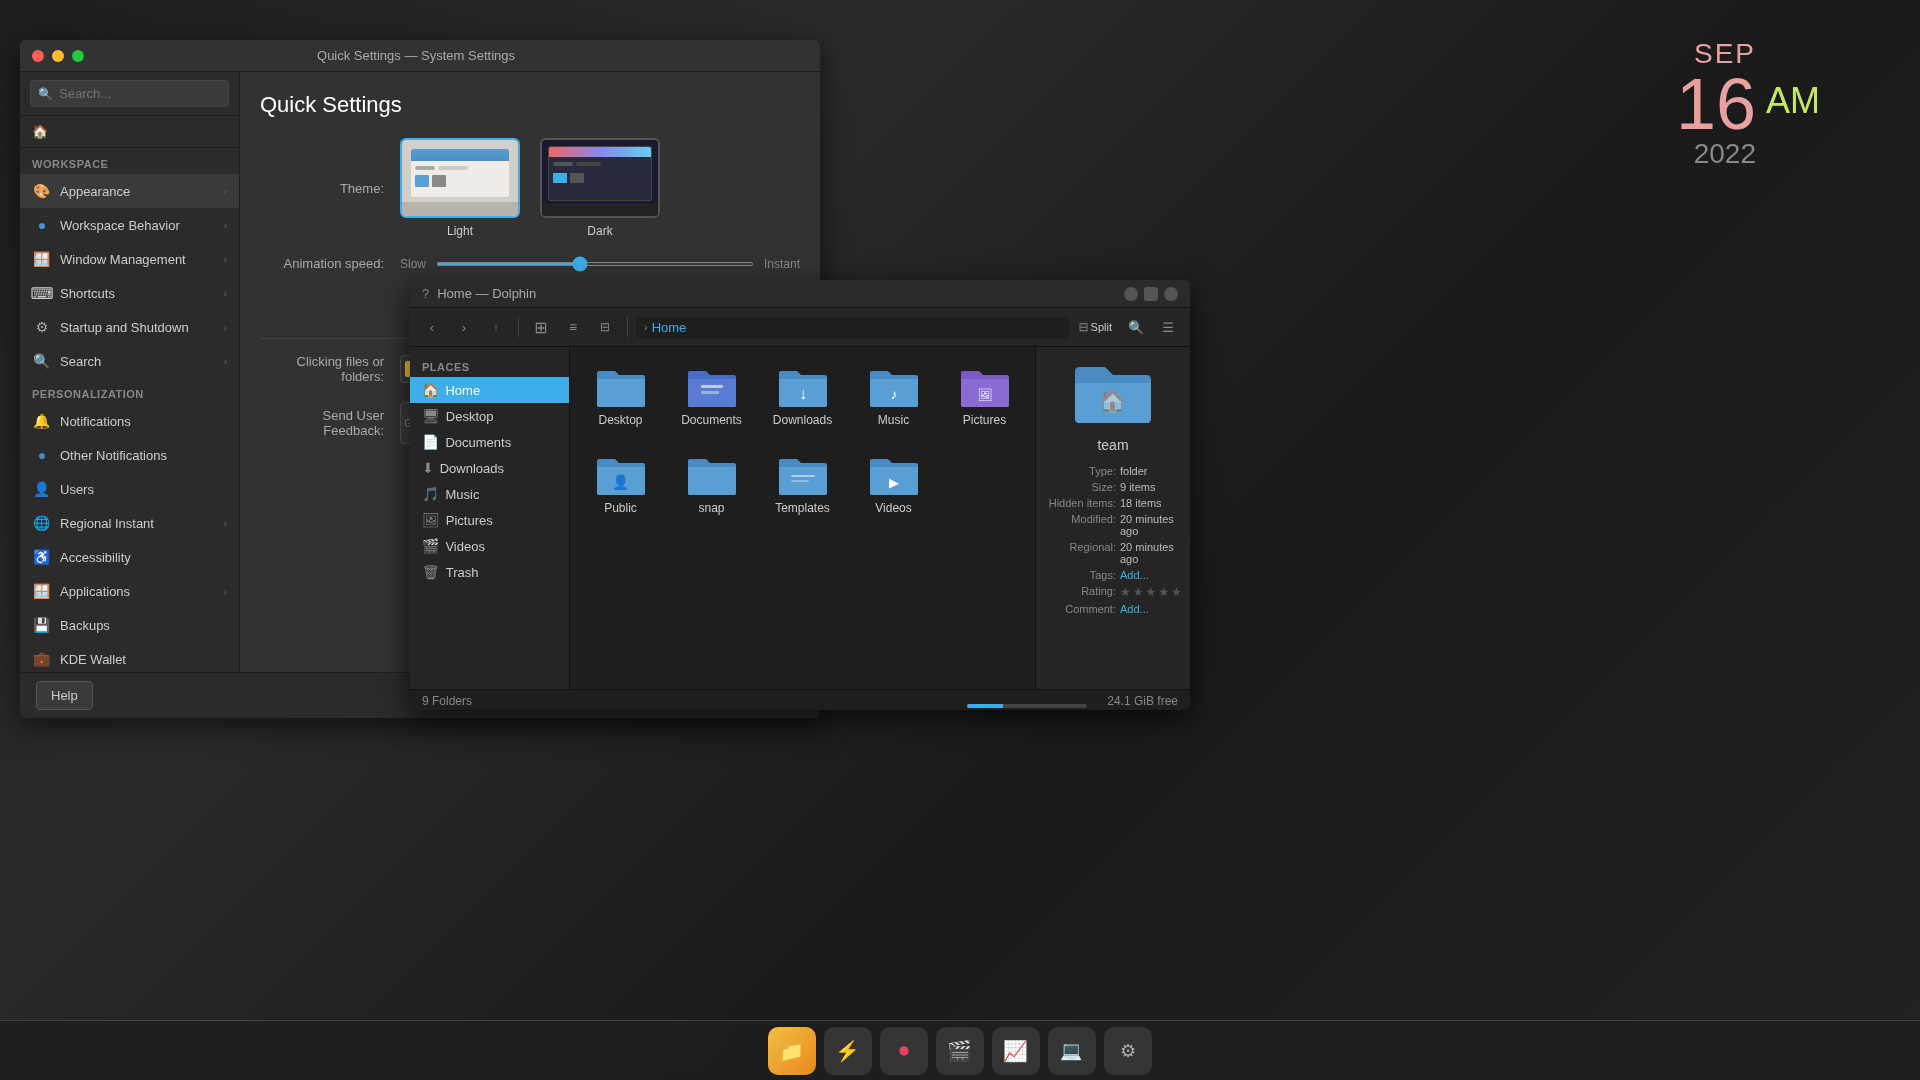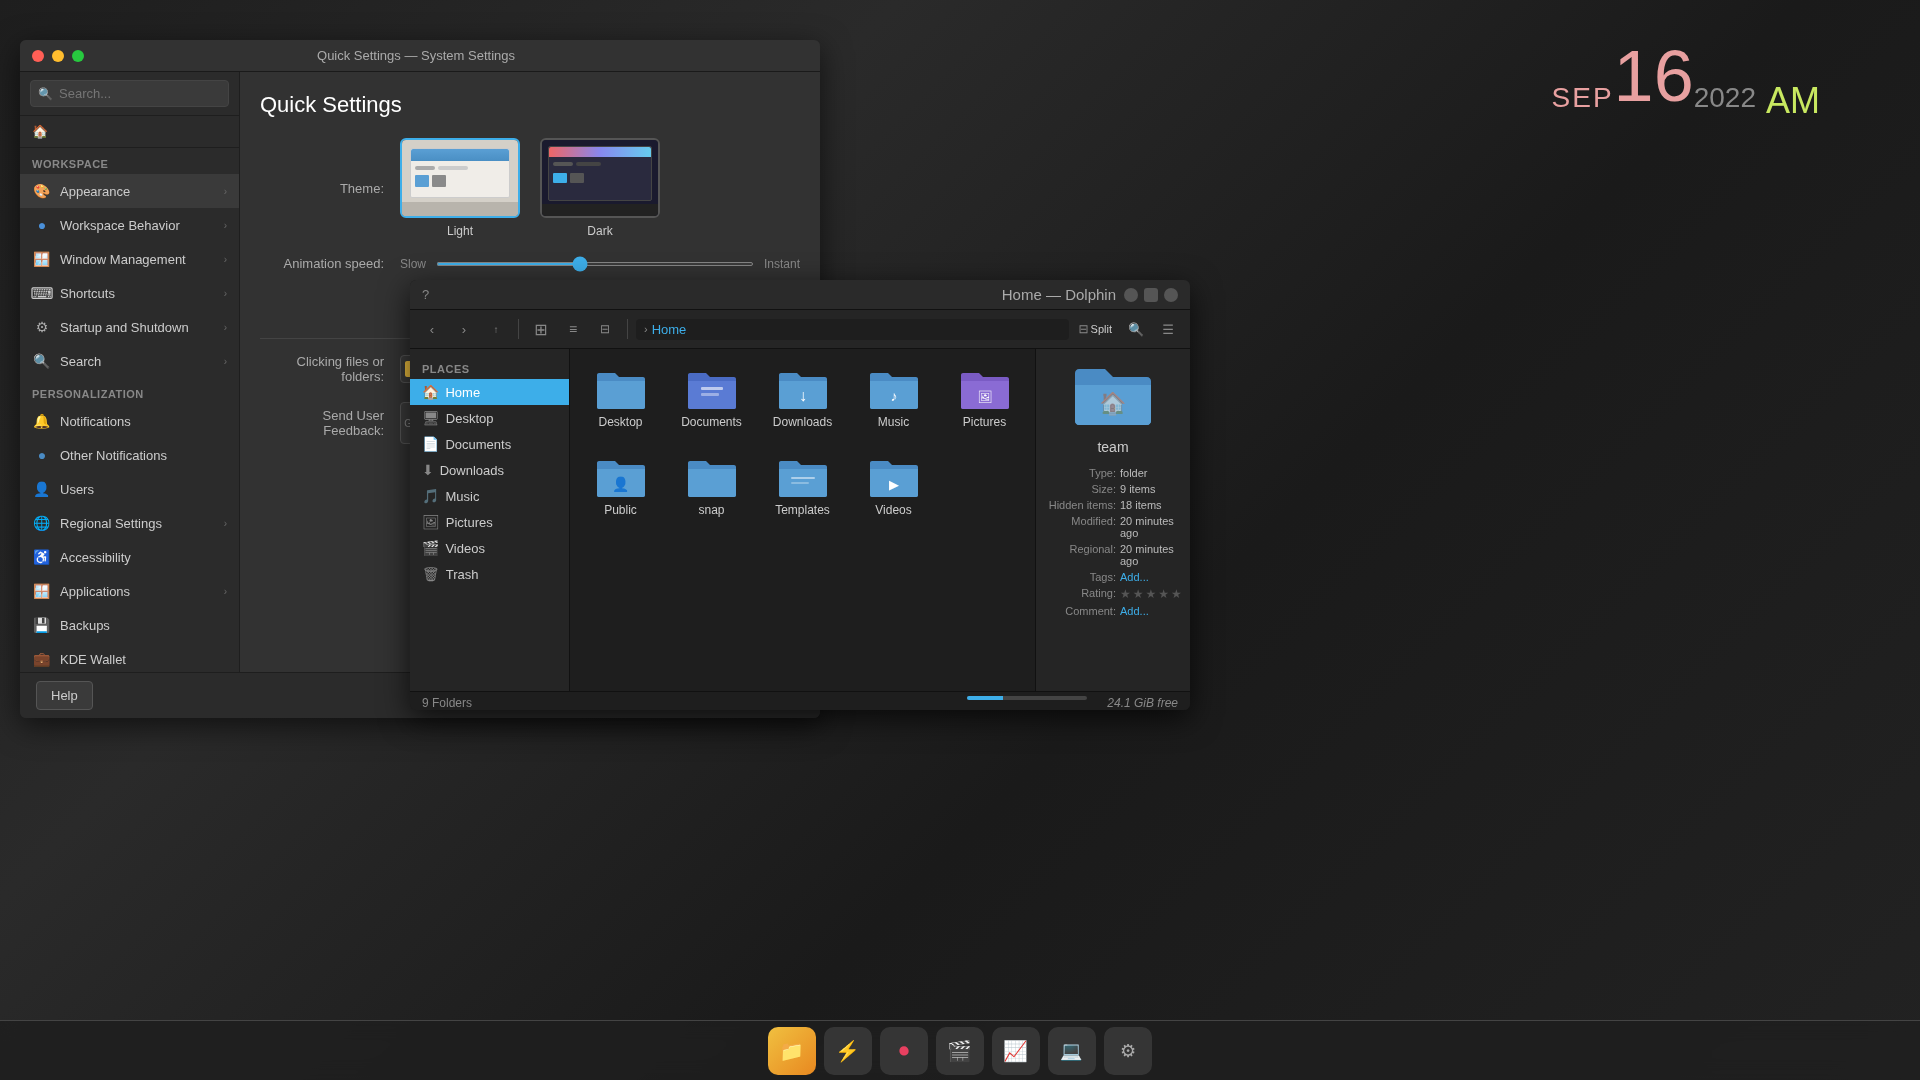--- a/index.html
+++ b/index.html
@@ -24,21 +24,21 @@
     .clock-widget {
       position: absolute;
       top: 40px;
       right: 100px;
       display: flex;
       align-items: flex-start;
       gap: 10px;
     }
     .clock-date-part {
       display: flex;
-      flex-direction: row;
+      flex-direction: column;
       align-items: flex-end;
       line-height: 1;
     }
     .clock-month {
       color: #e8a0a0;
       font-size: 28px;
       font-weight: 300;
       letter-spacing: 2px;
     }
     .clock-day {
@@ -306,23 +306,23 @@
     .fm-titlebar {
       display: flex;
       align-items: center;
       padding: 6px 12px;
       background: #2a2a2a;
       border-bottom: 1px solid #111;
       gap: 8px;
     }
     .fm-title {
       flex: 1;
-      text-align: right;
+      text-align: left;
       color: #aaa;
-      font-size: 15px;
+      font-size: 13px;
     }
     .fm-btn-help {
       background: none;
       color: #888;
       font-size: 13px;
       cursor: pointer;
     }
 
     .fm-toolbar {
       display: flex;
@@ -697,21 +697,21 @@
       <div class="sidebar-item">
         <div class="sidebar-item-icon" style="color:#4a8bc4;font-size:14px">●</div>
         <span>Other Notifications</span>
       </div>
       <div class="sidebar-item">
         <div class="sidebar-item-icon" style="font-size:14px">👤</div>
         <span>Users</span>
       </div>
       <div class="sidebar-item">
         <div class="sidebar-item-icon">🌐</div>
-        <span>Regional Settings</span>
+        <span>Regional Instant</span>
         <span class="sidebar-item-arrow">›</span>
       </div>
       <div class="sidebar-item">
         <div class="sidebar-item-icon" style="color:#4a8bc4">♿</div>
         <span>Accessibility</span>
       </div>
       <div class="sidebar-item">
         <div class="sidebar-item-icon" style="color:#e07030">🪟</div>
         <span>Applications</span>
         <span class="sidebar-item-arrow">›</span>
@@ -1046,21 +1046,21 @@
         <div class="fm-detail-row">
           <span class="fm-detail-key">Comment:</span>
           <span class="fm-detail-val fm-detail-link">Add...</span>
         </div>
       </div>
     </div>
   </div>
 
   <div class="fm-statusbar">
     <span>9 Folders</span>
-    <div style="display:flex;align-items:flex-start;gap:20px;font-style:italic;">
+    <div style="display:flex;align-items:flex-end;gap:20px;">
       <div class="fm-storage-bar">
         <div class="fm-storage-fill"></div>
       </div>
       <span>24.1 GiB free</span>
     </div>
   </div>
 </div>
 
 <div class="taskbar">
   <div class="taskbar-item taskbar-item-files">

